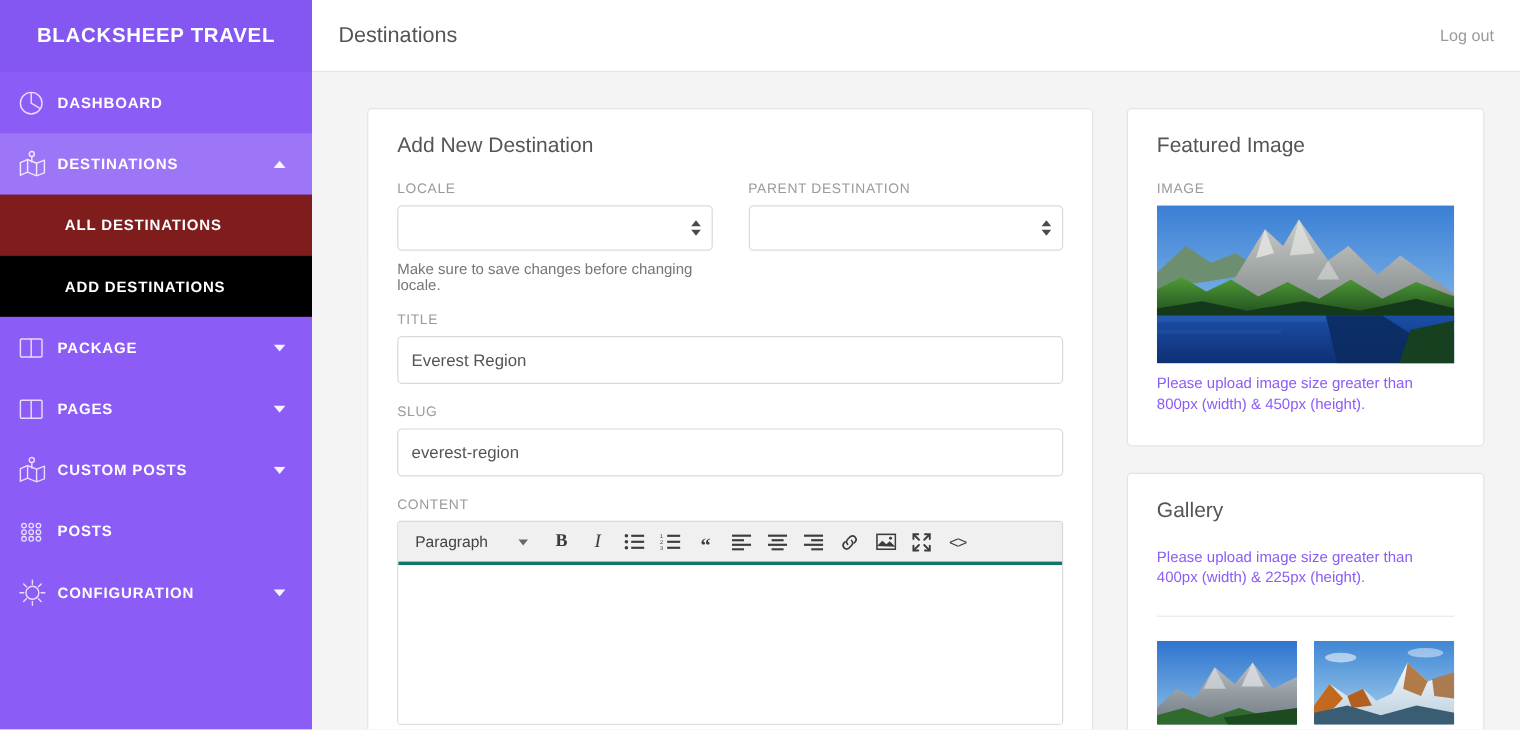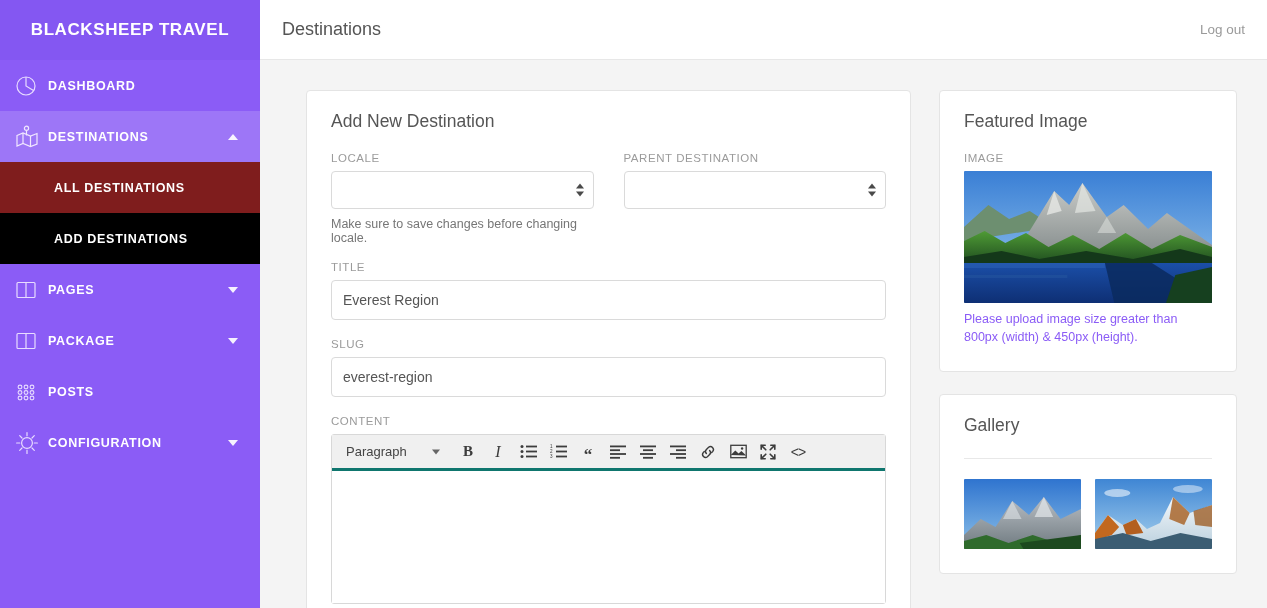--- a/index.html
+++ b/index.html
@@ -192,43 +192,59 @@
         <span class="sub-label">ADD DESTINATIONS</span>
       </div>
 
       <div class="nav-item">
         <span class="nav-icon">
           <svg width="24" height="24" viewBox="0 0 24 24" fill="none" stroke="#e8dcff" stroke-width="1.2">
             <rect x="3" y="4.5" width="18" height="15" rx="1"></rect>
               <path d="M12 4.5 L12 19.5"></path>
           </svg>
         </span>
+        <span class="nav-label">PACKAGE</span>
+        <span class="caret">
+          <svg width="10" height="6" viewBox="0 0 10 6">
+              <path d="M0 0 L10 0 L5 6 Z" fill="#ffffff"></path>
+            </svg>
+        </span>
+      </div>
+
+      <div class="nav-item">
+        <span class="nav-icon">
+          <svg width="24" height="24" viewBox="0 0 24 24" fill="none" stroke="#e8dcff" stroke-width="1.2">
+            <rect x="3" y="4.5" width="18" height="15" rx="1"></rect>
+              <path d="M12 4.5 L12 19.5"></path>
+          </svg>
+        </span>
         <span class="nav-label">PAGES</span>
         <span class="caret">
           <svg width="10" height="6" viewBox="0 0 10 6">
               <path d="M0 0 L10 0 L5 6 Z" fill="#ffffff"></path>
             </svg>
         </span>
       </div>
 
       <div class="nav-item">
         <span class="nav-icon">
-          <svg width="24" height="24" viewBox="0 0 24 24" fill="none" stroke="#e8dcff" stroke-width="1.2">
-            <rect x="3" y="4.5" width="18" height="15" rx="1"></rect>
-              <path d="M12 4.5 L12 19.5"></path>
-          </svg>
-        </span>
-        <span class="nav-label">PACKAGE</span>
+          <svg width="26" height="26" viewBox="0 0 26 26" fill="none" stroke="#e8dcff" stroke-width="1.2">
+            <path d="M3 11.5 L9 9 L16.5 12 L23 9.5 L23 20 L16.5 22.5 L9 19.5 L3 22 Z"></path>
+            <path d="M9 9 L9 19.5 M16.5 12 L16.5 22.5"></path>
+            <circle cx="12.5" cy="4.3" r="2.1"></circle>
+            <path d="M12.5 6.4 L12.5 11.5"></path>
+          </svg>
+        </span>
+        <span class="nav-label">CUSTOM POSTS</span>
         <span class="caret">
           <svg width="10" height="6" viewBox="0 0 10 6">
               <path d="M0 0 L10 0 L5 6 Z" fill="#ffffff"></path>
             </svg>
         </span>
       </div>
-
 
       <div class="nav-item">
         <span class="nav-icon">
           <svg width="24" height="24" viewBox="0 0 24 24" fill="none" stroke="#e8dcff" stroke-width="1.1">
             <circle cx="6" cy="7" r="1.9"></circle>
               <circle cx="12" cy="7" r="1.9"></circle>
               <circle cx="18" cy="7" r="1.9"></circle>
             <circle cx="6" cy="12.5" r="1.9"></circle>
               <circle cx="12" cy="12.5" r="1.9"></circle>
               <circle cx="18" cy="12.5" r="1.9"></circle>
@@ -455,20 +471,21 @@
             </svg>
           </div>
 
           <div class="img-cap">Please upload image size greater than 800px (width) &amp; 450px (height).</div>
         </div>
 
         <div style="height:22px"></div>
 
         <div class="card">
           <div class="card-title">Gallery</div>
+          <div class="img-cap" style="margin-top:0">Please upload image size greater than 400px (width) &amp; 225px (height).</div>
           <div class="gal-divider"></div>
 
           <div class="gal-grid">
 
             <div class="gal-thumb">
               <svg class="scene" viewBox="0 0 126 70" preserveAspectRatio="none">
                 <defs>
                   <linearGradient id="sky2" x1="0" y1="0" x2="0" y2="1">
                     <stop offset="0" stop-color="#2f74cf"></stop>
                       <stop offset="1" stop-color="#8cc0e8"></stop>

